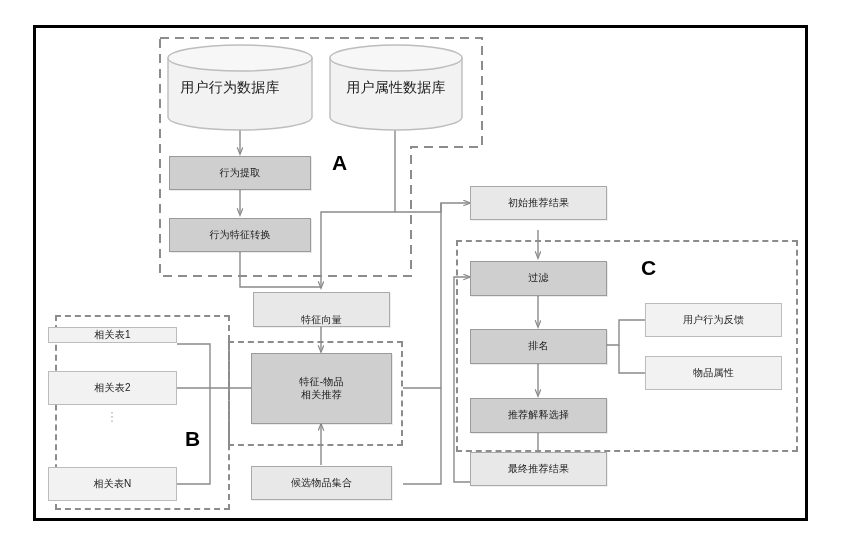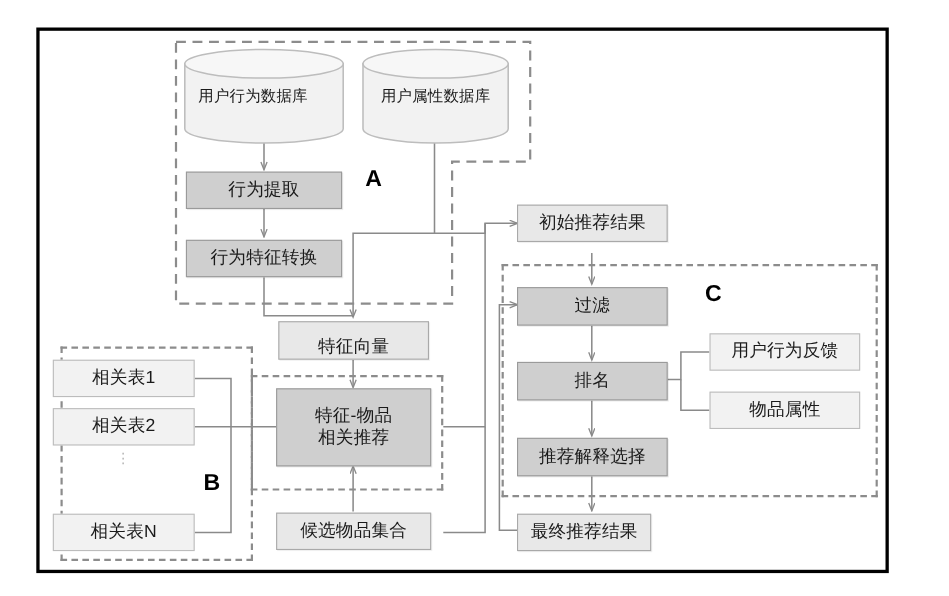--- a/index.html
+++ b/index.html
@@ -35,21 +35,21 @@
     height: 542px;
     pointer-events: none;
   }
   .node {
     position: absolute;
     box-sizing: border-box;
     display: flex;
     align-items: center;
     justify-content: center;
     text-align: center;
-    font-size: 16px;
+    font-size: 10px;
     color: #1a1a1a;
     line-height: 1.25;
     letter-spacing: 0.2px;
   }
   .box-light {
     background: #e8e8e8;
     border: 1px solid #a9a9a9;
     box-shadow: 1px 1px 0 rgba(0,0,0,0.06);
   }
   .box-dark {
@@ -196,33 +196,33 @@
   </div>
 
   <div class="node box-dark" style="left:470px; top:261px; width:137px; height:35px;">
     <span>过滤</span>
   </div>
 
   <div class="node box-dark" style="left:470px; top:398px; width:137px; height:35px;">
     <span>推荐解释选择</span>
   </div>
 
-  <div class="node box-light" style="left:470px; top:467px; width:122px; height:34px;">
+  <div class="node box-light" style="left:470px; top:452px; width:137px; height:34px;">
     <span>最终推荐结果</span>
   </div>
 
   <div class="node box-pale" style="left:645px; top:303px; width:137px; height:34px;">
     <span>用户行为反馈</span>
   </div>
 
   <div class="node box-pale" style="left:645px; top:356px; width:137px; height:34px;">
     <span>物品属性</span>
   </div>
 
-  <div class="node box-pale" style="left:48px; top:327px; width:129px; height:34px;">
+  <div class="node box-pale" style="left:48px; top:327px; width:129px; height:16px;">
     <span>相关表1</span>
   </div>
 
   <div class="node box-pale" style="left:48px; top:371px; width:129px; height:34px;">
     <span>相关表2</span>
   </div>
 
   <div class="vdots" style="left:48px; top:413px; width:129px;">⋮</div>
 
   <div class="node box-pale" style="left:48px; top:467px; width:129px; height:34px;">

